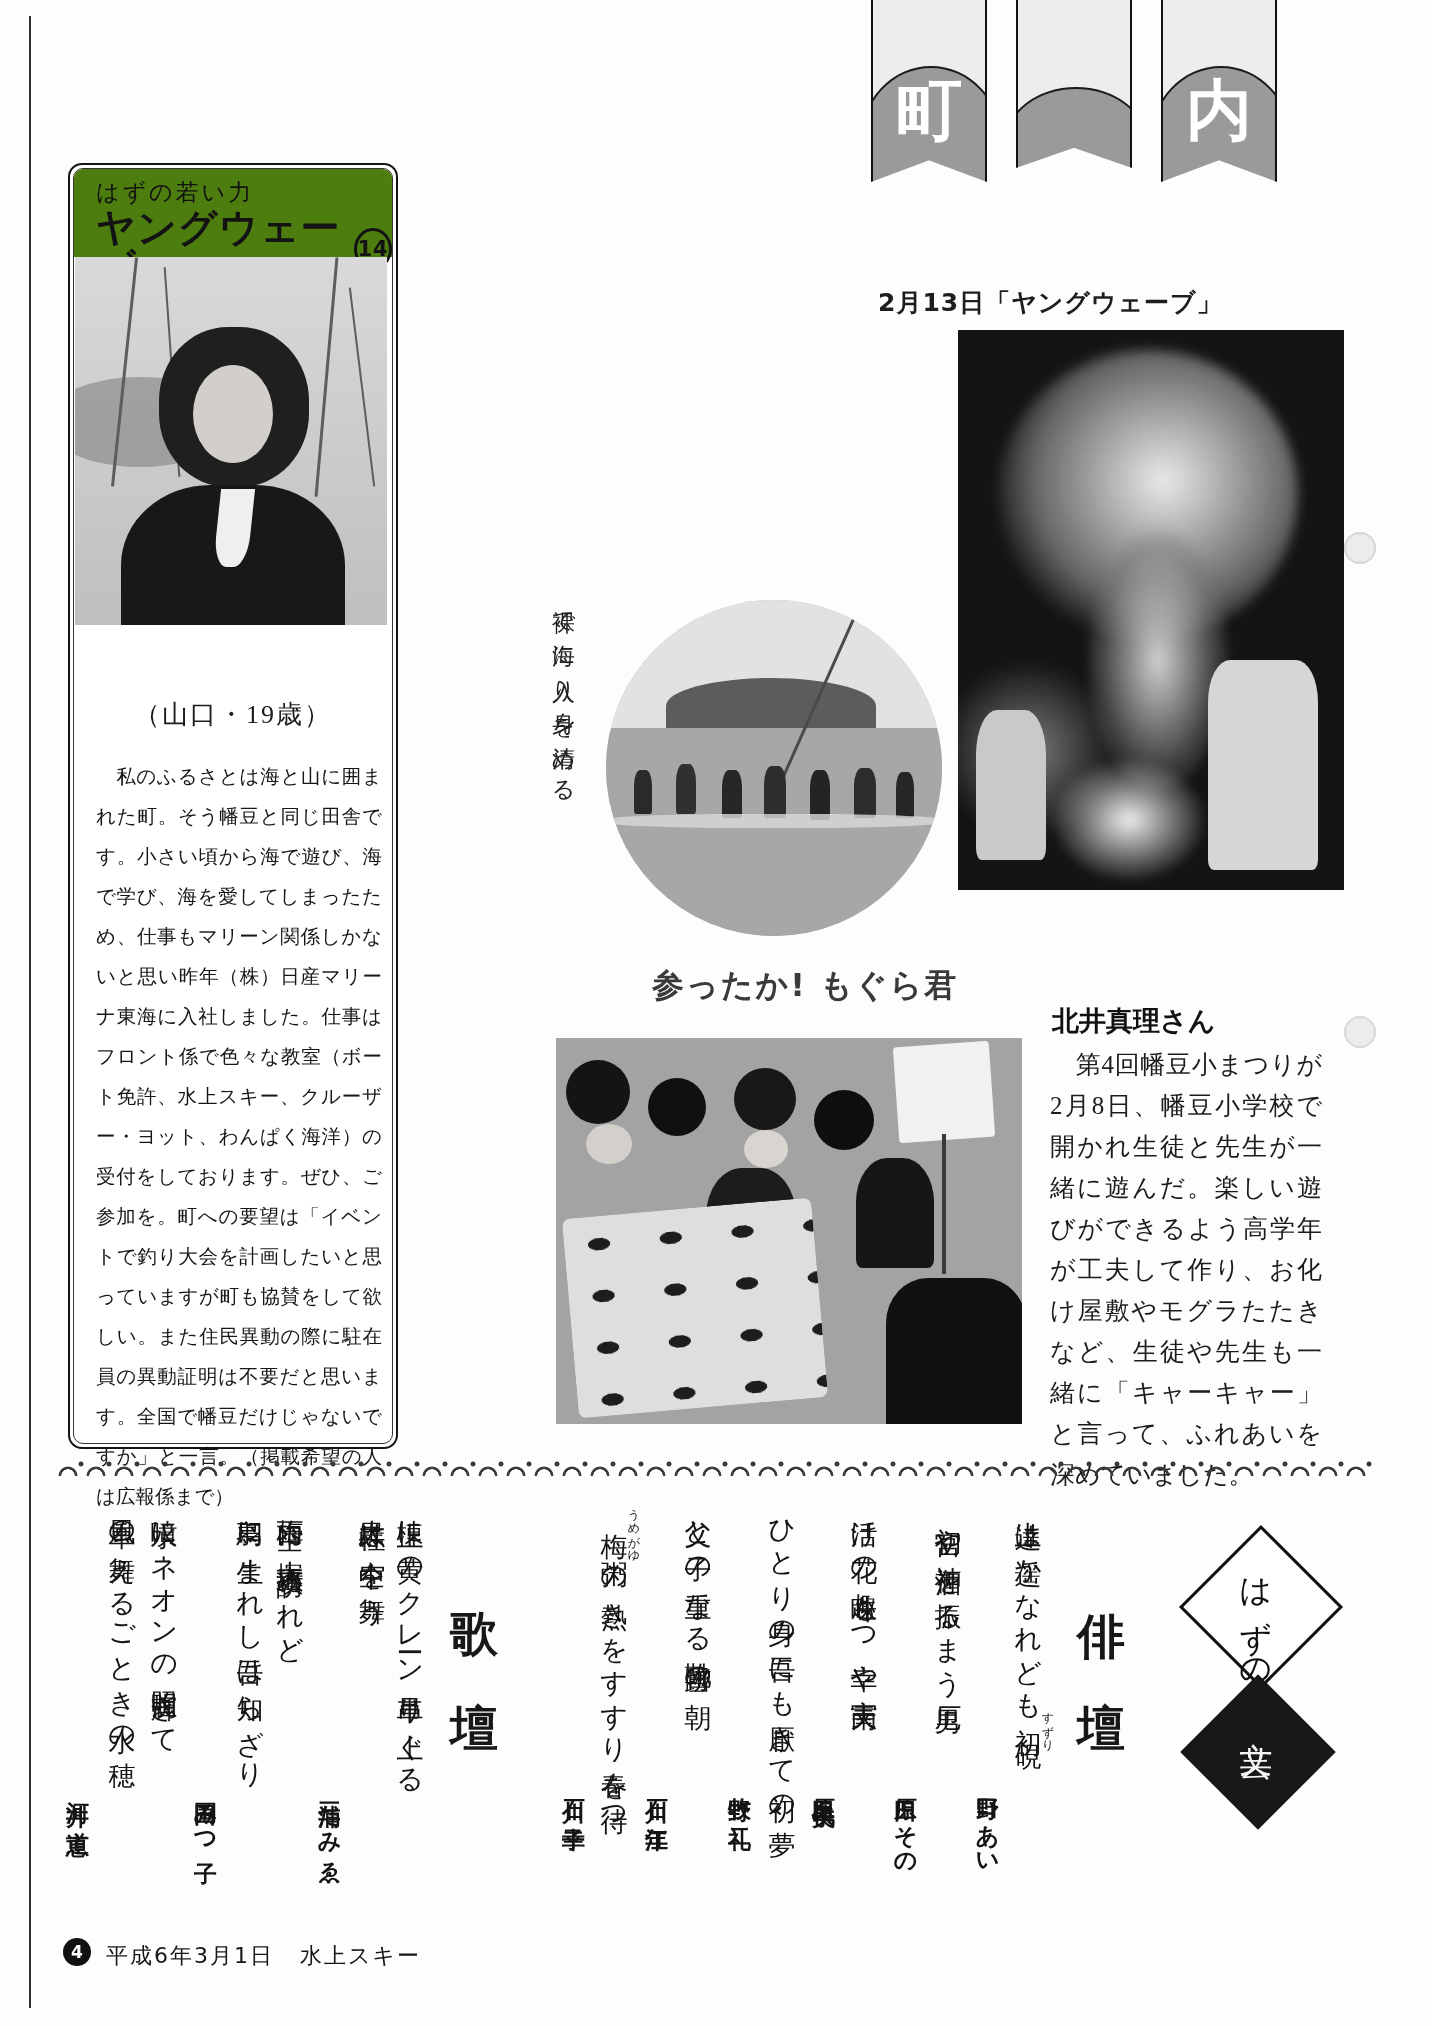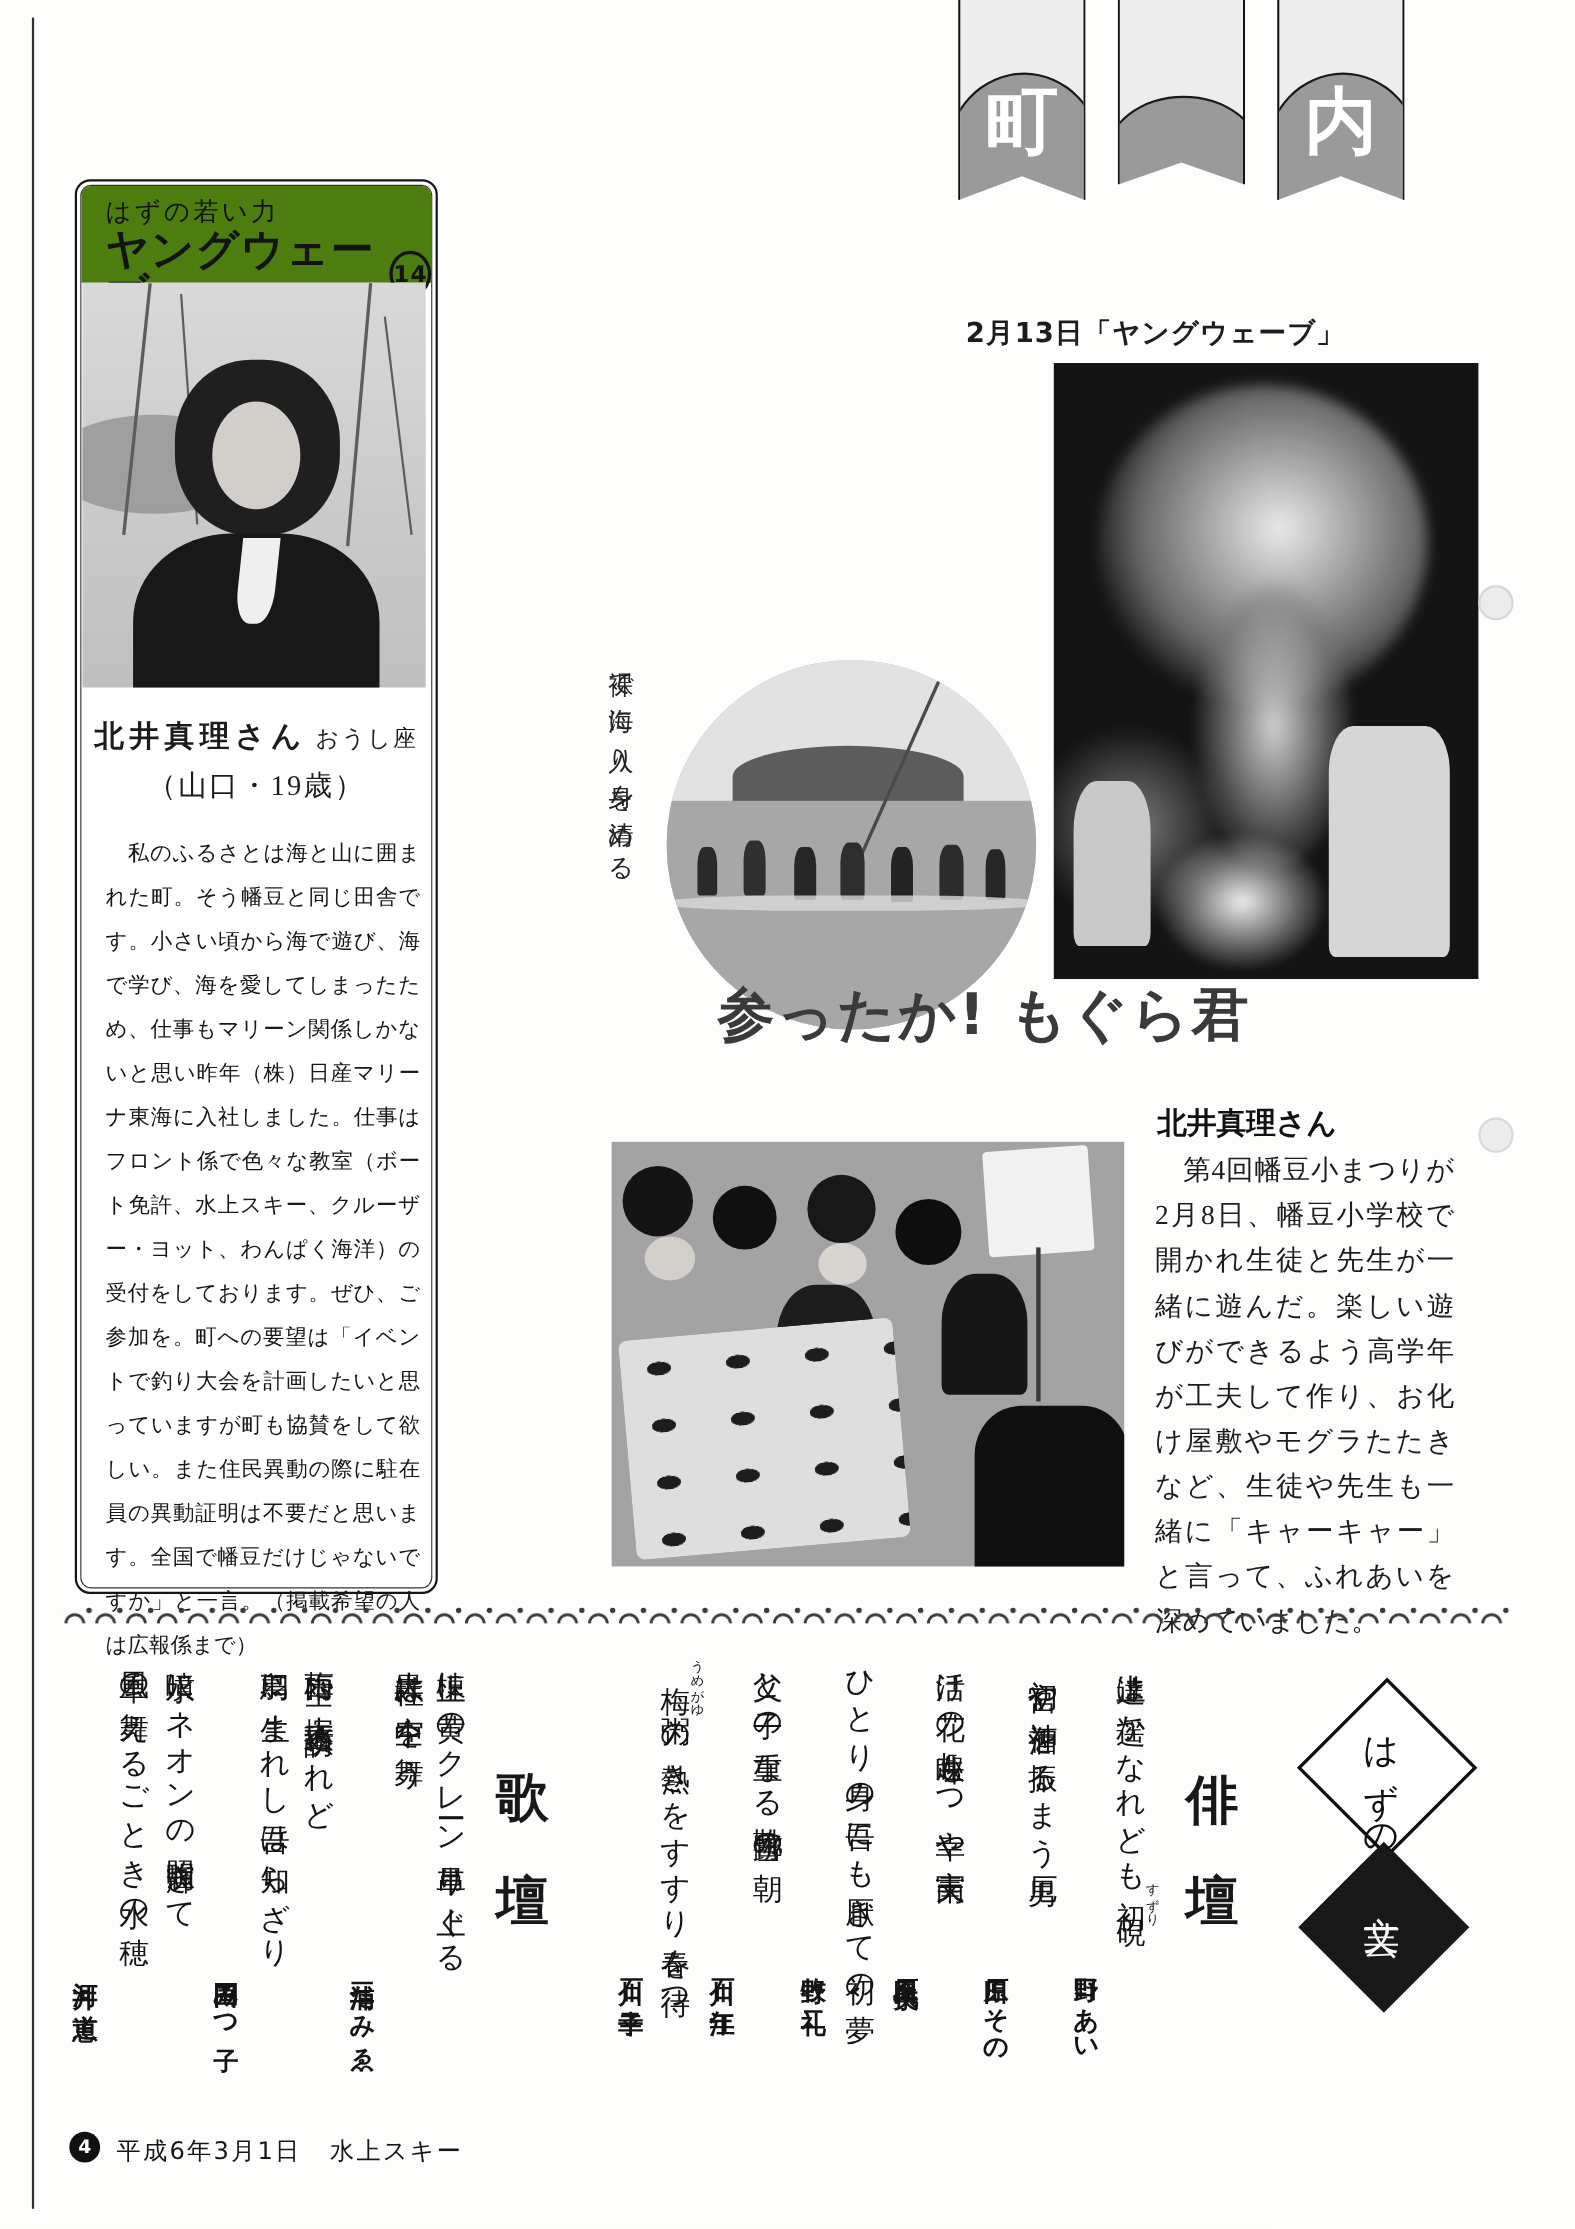--- a/index.html
+++ b/index.html
@@ -42,21 +42,21 @@
   
   .headline1{left:638px;top:202px;font-size:46px;font-weight:bold;color:#3a3a3a;letter-spacing:3px;}
   .subhead1{left:878px;top:286px;font-size:25px;font-weight:bold;color:#1d1d1d;letter-spacing:1px;}
   .article1{left:545px;top:326px;width:358px;font-size:24px;line-height:43px;text-align:justify;}
   .fire-photo{left:958px;top:330px;width:386px;height:560px;background:#141414;overflow:hidden;}
   .fire-caption{left:934px;top:897px;font-size:23px;color:#111;letter-spacing:1px;}
   .circle-photo{left:606px;top:600px;width:336px;height:336px;border-radius:50%;overflow:hidden;background:#b9b9b9;}
   .circle-caption{left:549px;top:592px;height:270px;font-size:23px;letter-spacing:4px;color:#222;}
 
   
-  .headline2{left:652px;top:888px;font-size:52px;font-weight:bold;color:#3a3a3a;letter-spacing:2px;}
+  .headline2{left:652px;top:964px;font-size:32px;font-weight:bold;color:#3a3a3a;letter-spacing:2px;}
   .subhead2{left:1052px;top:1003px;font-size:27px;font-weight:bold;color:#111;}
   .article2{left:1050px;top:1044px;width:272px;font-size:25px;line-height:41px;text-align:justify;}
   .mole-photo{left:556px;top:1038px;width:466px;height:386px;background:#a3a3a3;overflow:hidden;}
 
   
   .wave{left:56px;top:1460px;width:1316px;height:16px;
     background-image:
       radial-gradient(circle 2.4px at 25px 4px, #3a3a3a 2.2px, transparent 2.8px),
       radial-gradient(circle 9px at 12px 16px, transparent 6.5px, #3a3a3a 7px, #3a3a3a 9px, transparent 9.8px);
     background-size:28px 16px;background-repeat:repeat-x;}
@@ -111,23 +111,20 @@
       <div class="ph-blob" style="left:-30px;top:120px;width:190px;height:90px;background:#8b8b8b;opacity:.7;"></div>
       <div class="ph-line" style="left:48px;top:0;width:3px;height:230px;transform:rotate(6deg);"></div>
       <div class="ph-line" style="left:96px;top:10px;width:2px;height:210px;transform:rotate(-4deg);"></div>
       <div class="ph-line" style="left:250px;top:0;width:3px;height:240px;transform:rotate(5deg);"></div>
       <div class="ph-line" style="left:286px;top:30px;width:2px;height:200px;transform:rotate(-7deg);"></div>
       <div class="ph-blob" style="left:84px;top:70px;width:150px;height:160px;background:#1f1f1f;border-radius:46%;"></div>
       <div class="ph-blob" style="left:118px;top:108px;width:80px;height:98px;background:#d2cfcb;"></div>
       <div class="ph-blob" style="left:46px;top:228px;width:224px;height:200px;background:#181818;border-radius:40% 40% 0 0;"></div>
       <div class="ph-blob" style="left:142px;top:232px;width:34px;height:78px;background:#efefef;border-radius:0 0 40% 40%;transform:skewX(-6deg);"></div>
     </div>
-    <div class="yw-name">
-      <span>北井真理さん</span><span class="yw-zodiac">おうし座</span>
-    </div>
     <div class="yw-origin">（山口・19歳）</div>
     <div class="yw-body">　私のふるさとは海と山に囲まれた町。そう幡豆と同じ田舎です。小さい頃から海で遊び、海で学び、海を愛してしまったため、仕事もマリーン関係しかないと思い昨年（株）日産マリーナ東海に入社しました。仕事はフロント係で色々な教室（ボート免許、水上スキー、クルーザー・ヨット、わんぱく海洋）の受付をしております。ぜひ、ご参加を。町への要望は「イベントで釣り大会を計画したいと思っていますが町も協賛をして欲しい。また住民異動の際に駐在員の異動証明は不要だと思います。全国で幡豆だけじゃないですか」と一言。（掲載希望の人は広報係まで）</div>
   </div>
 
   <div class="abs subhead1 gothic">2月13日「ヤングウェーブ」</div>
 
   <div class="abs fire-photo">
     <div class="ph-blob" style="left:40px;top:20px;width:300px;height:290px;background:radial-gradient(ellipse at 55% 45%, rgba(246,246,246,.95), rgba(170,170,170,.55) 55%, transparent 75%);filter:blur(6px);"></div>
     <div class="ph-blob" style="left:130px;top:200px;width:140px;height:260px;background:radial-gradient(ellipse, rgba(230,230,230,.9), rgba(120,120,120,.4) 60%, transparent 80%);filter:blur(5px);"></div>
     <div class="ph-blob" style="left:-20px;top:330px;width:180px;height:180px;background:radial-gradient(ellipse, rgba(150,150,150,.8), transparent 70%);filter:blur(6px);"></div>

